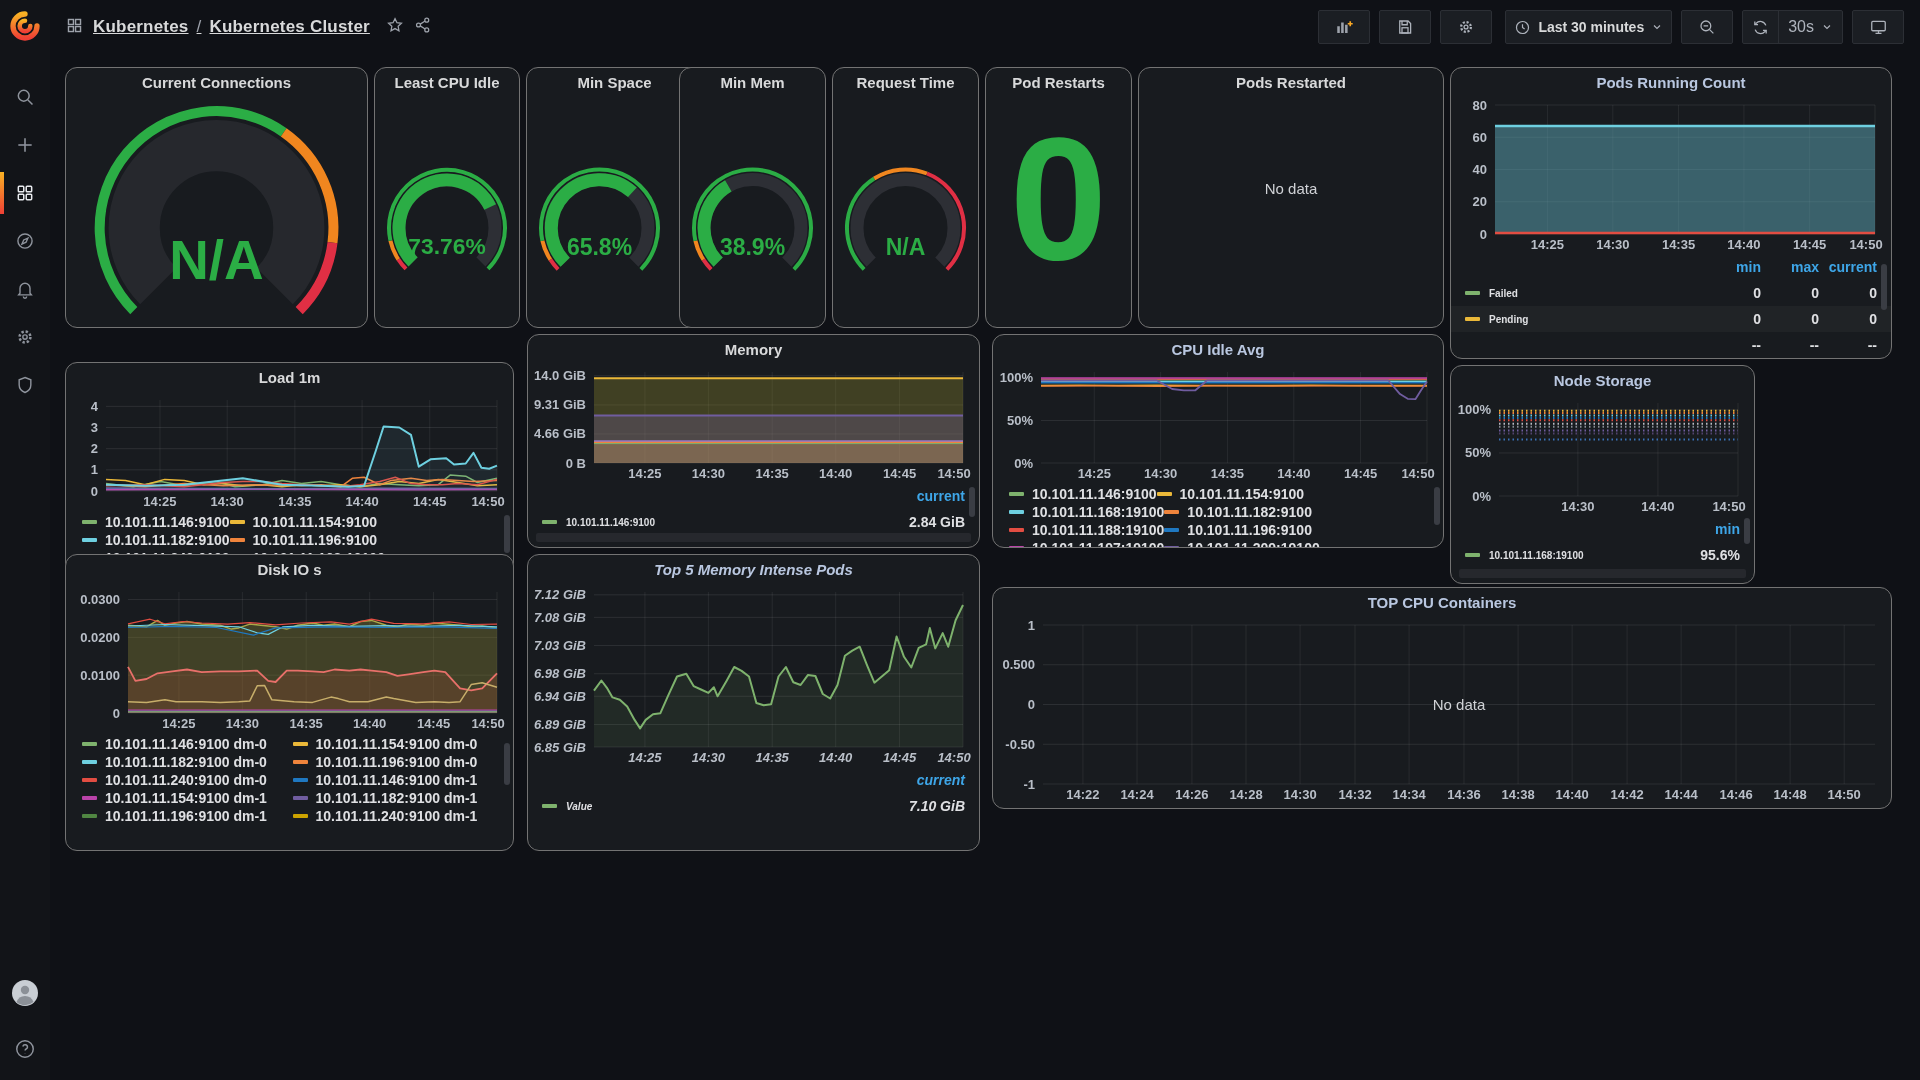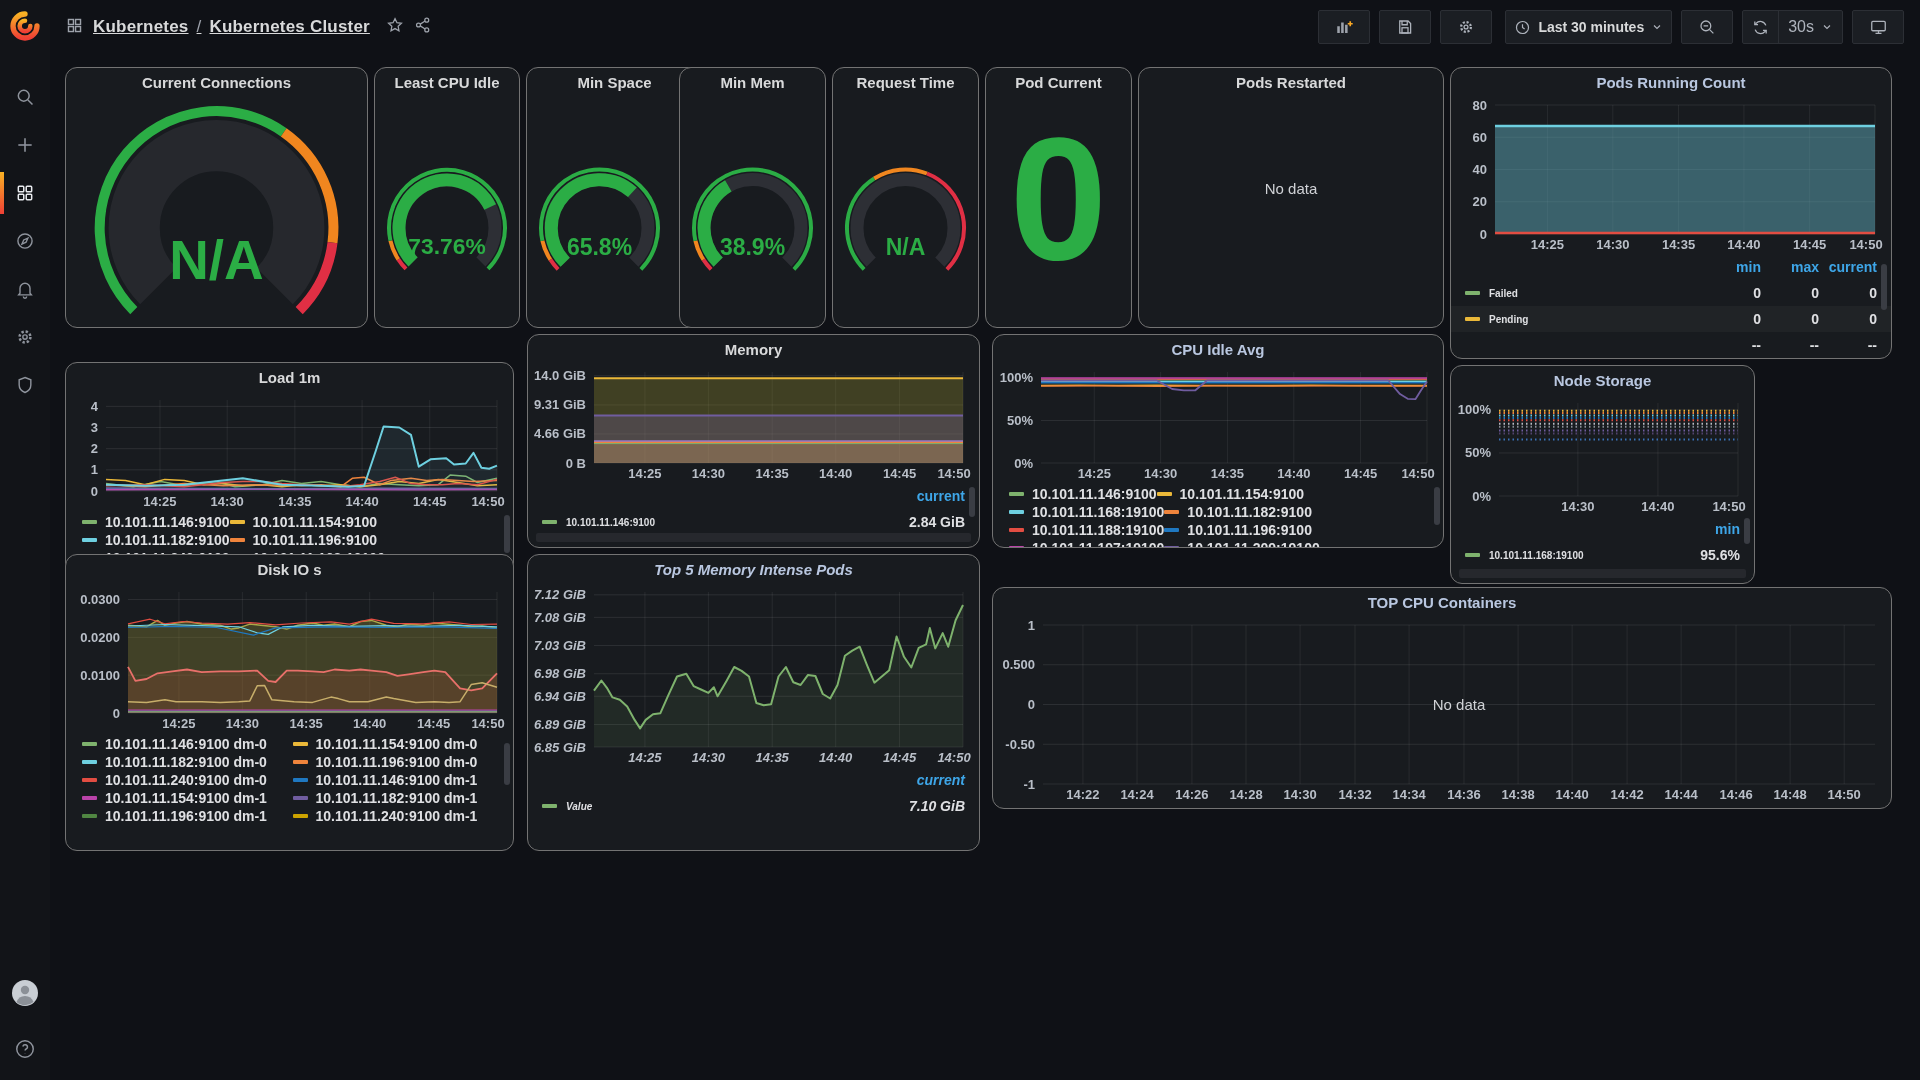--- a/index.html
+++ b/index.html
@@ -307,21 +307,21 @@
     <div class="gaugebox"><svg width="145" height="224">
           <path d="M 31.1 171.3 A 58.5 58.5 0 0 1 41.2 80.5" fill="none" stroke="#2bad45" stroke-width="4"></path>
           <path d="M 41.2 80.5 A 58.5 58.5 0 0 1 94.0 75.5" fill="none" stroke="#f0861f" stroke-width="4"></path>
           <path d="M 94.0 75.5 A 58.5 58.5 0 0 1 113.9 171.3" fill="none" stroke="#e02f44" stroke-width="4"></path>
           <path d="M 38.2 164.2 A 48.5 48.5 0 1 1 106.8 164.2" fill="none" stroke="#2d2f35" stroke-width="13"></path>
           <text x="72.5" y="156.54" text-anchor="middle" font-size="22.990000000000002" font-weight="700" fill="#2bad45">N/A</text>
         </svg></div>
   </div>
 
   <div class="panel" id="p-podrestarts">
-    <div class="panel-title">Pod Current</div>
+    <div class="panel-title">Pod Restarts</div>
     <div class="bigstat">
       <span>0</span>
     </div>
   </div>
 
   <div class="panel" id="p-podsrestarted">
     <div class="panel-title">Pods Restarted</div>
     <div class="nodata">No data</div>
   </div>
 

